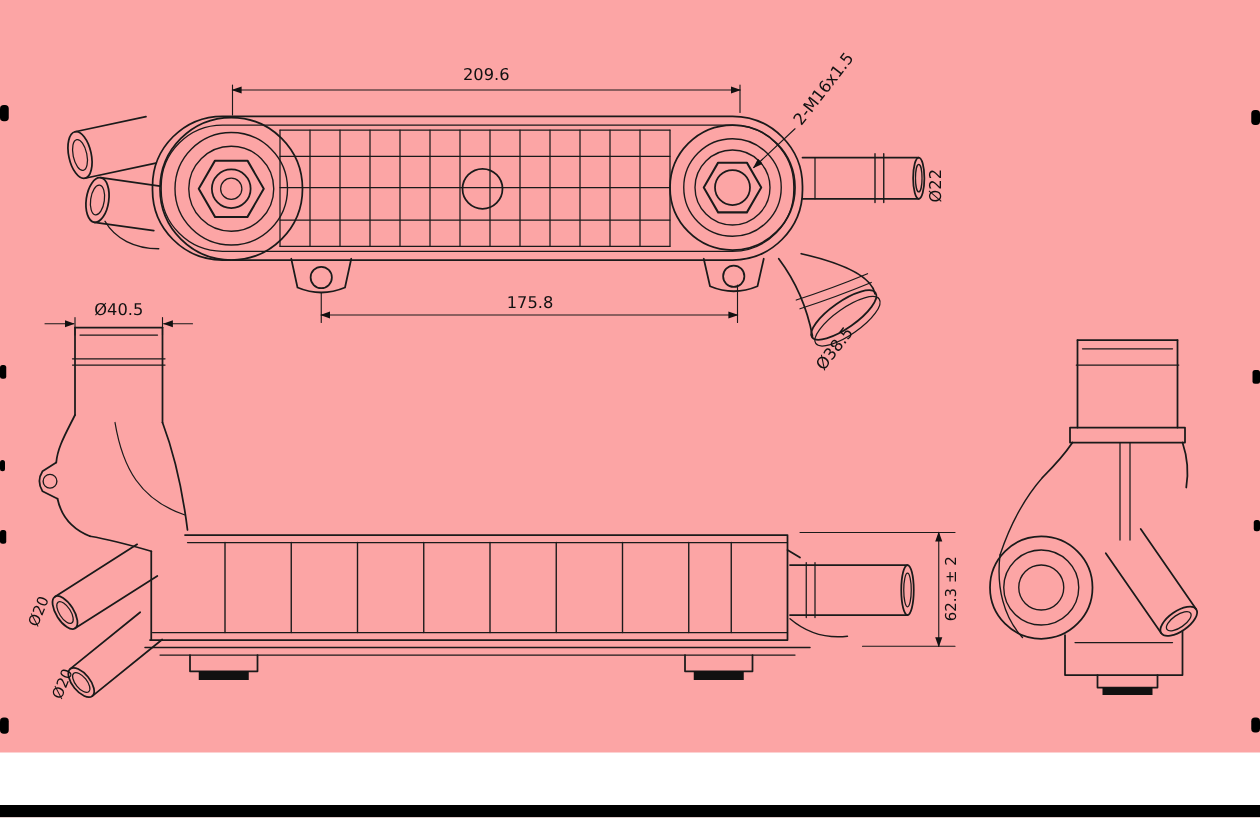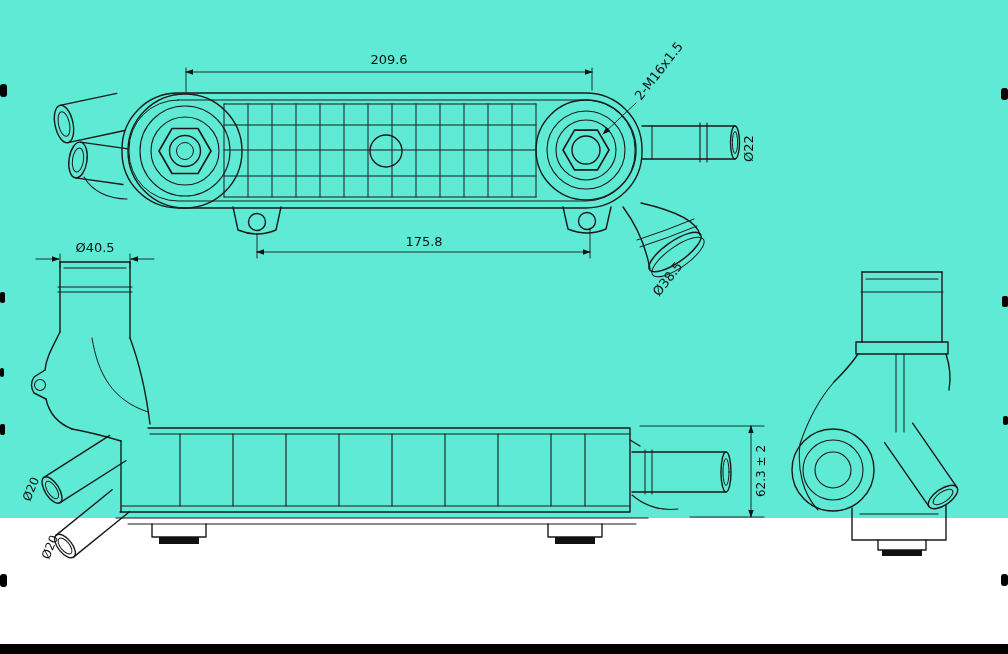--- a/index.html
+++ b/index.html
@@ -1,17 +1,17 @@
 <!DOCTYPE html>
 <html><head>
 <meta charset="utf-8">
 <style>
   html,body{margin:0;padding:0;background:#ffffff;}
   body{width:1008px;height:654px;overflow:hidden;font-family:"DejaVu Sans",sans-serif;}
-  .stage{position:relative;width:1008px;height:518px;background:#5eead4;}
+  .stage{position:relative;width:1008px;height:602px;background:#fca5a5;}
   svg{display:block;}
   text{fill:#111;stroke:none;}
 </style>
 </head>
 <body>
 
 <div class="stage">
 <svg viewBox="0 0 1008 654" width="1008" height="654">
   <defs>
     <marker id="arr" viewBox="0 0 10 7" refX="9" refY="3.5" markerWidth="9" markerHeight="7" orient="auto-start-reverse">

